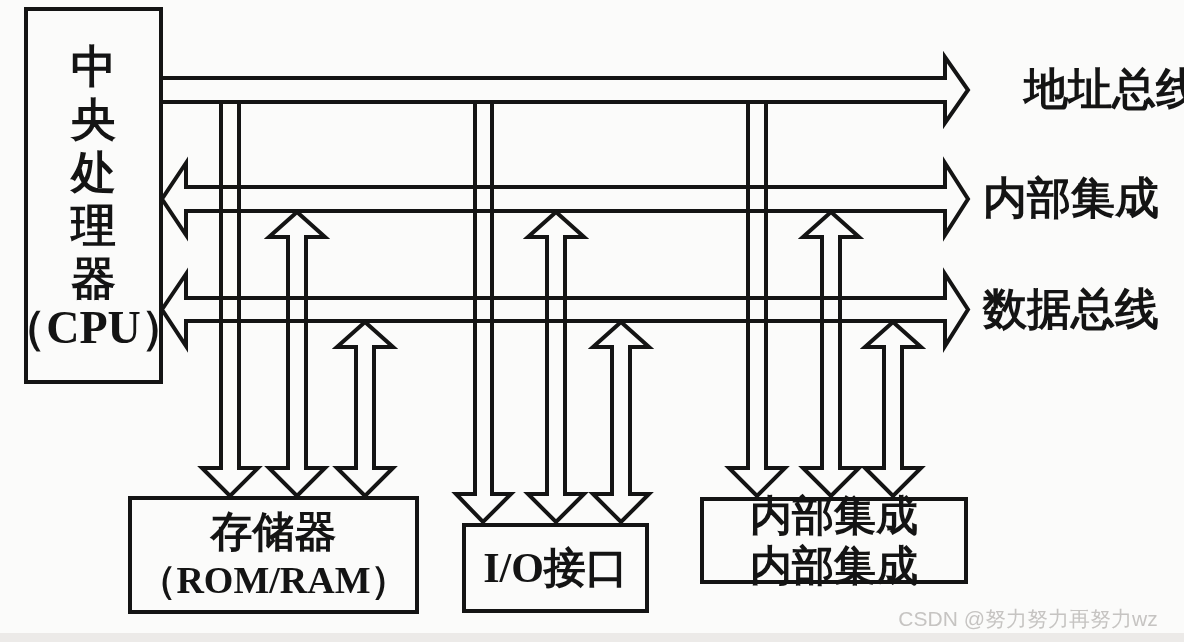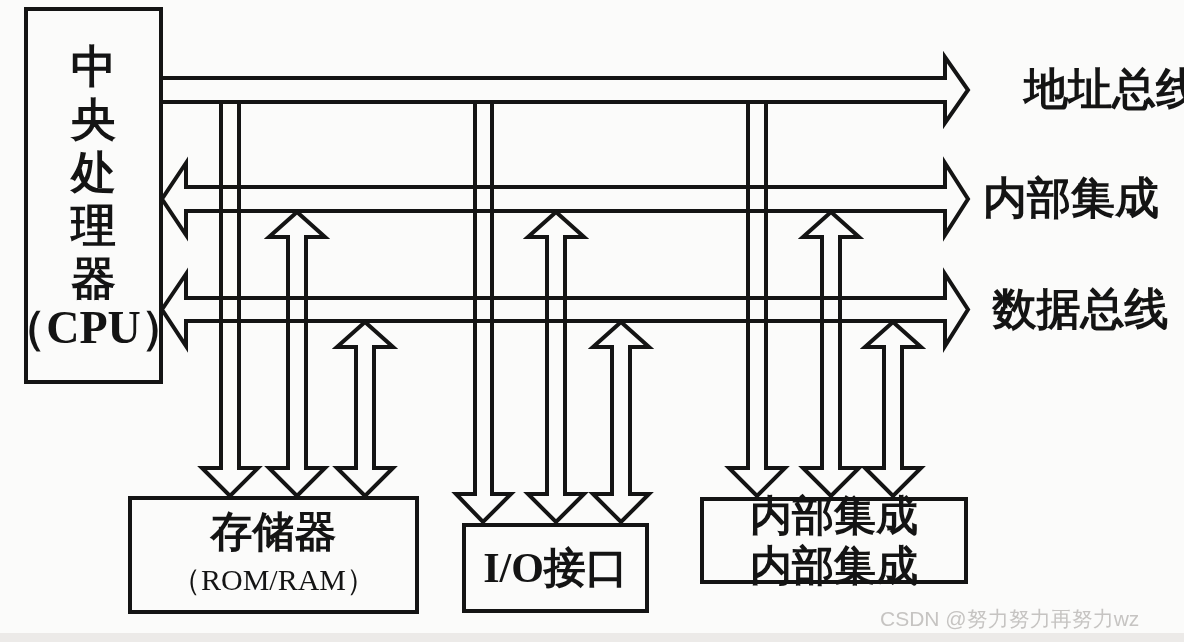--- a/index.html
+++ b/index.html
@@ -53,44 +53,44 @@
   .memory-box { left: 128px; top: 496px; width: 291px; height: 118px; }
   .io-box     { left: 462px; top: 523px; width: 187px; height: 90px; }
   .internal-box { left: 700px; top: 497px; width: 268px; height: 87px; }
   .box-line1 {
     font-size: 42px;
     font-weight: bold;
     line-height: 50px;
     white-space: nowrap;
   }
   .box-line2 {
-    font-size: 30px;
-    font-weight: normal;
+    font-size: 38px;
+    font-weight: bold;
     line-height: 46px;
     white-space: nowrap;
   }
   .bus-label {
     position: absolute;
     left: 983px;
     width: 195px;
     height: 52px;
     line-height: 52px;
     font-size: 44px;
     font-weight: bold;
     white-space: nowrap;
   }
   .bus-label-address { top: 64px; margin-left: 41px; }
   .bus-label-control { top: 173px; }
-  .bus-label-data    { top: 284px; text-align: center; }
+  .bus-label-data    { top: 284px; }
   .watermark {
     position: absolute;
     left: 880px;
     top: 605px;
     width: 296px;
-    text-align: left;
+    text-align: center;
     font-family: "Liberation Sans", "DejaVu Sans", sans-serif;
     font-size: 21px;
     color: var(--wm, #c6c4c2);
     white-space: nowrap;
   }
   .footer-strip {
     position: absolute;
     left: 0; bottom: 0;
     width: 1184px; height: 9px;
     background: var(--strip, #eceae8);

